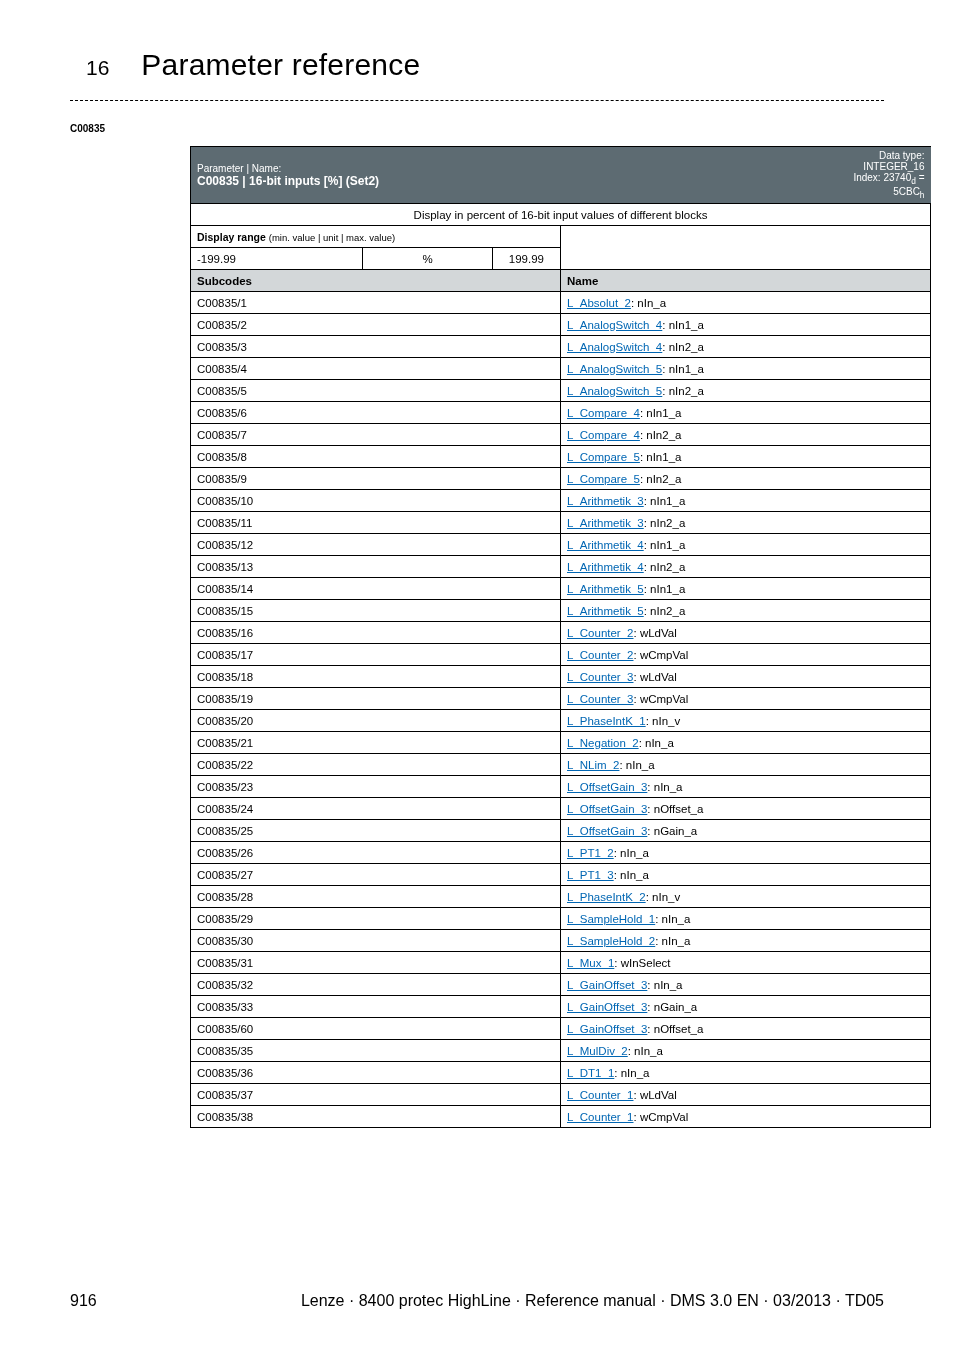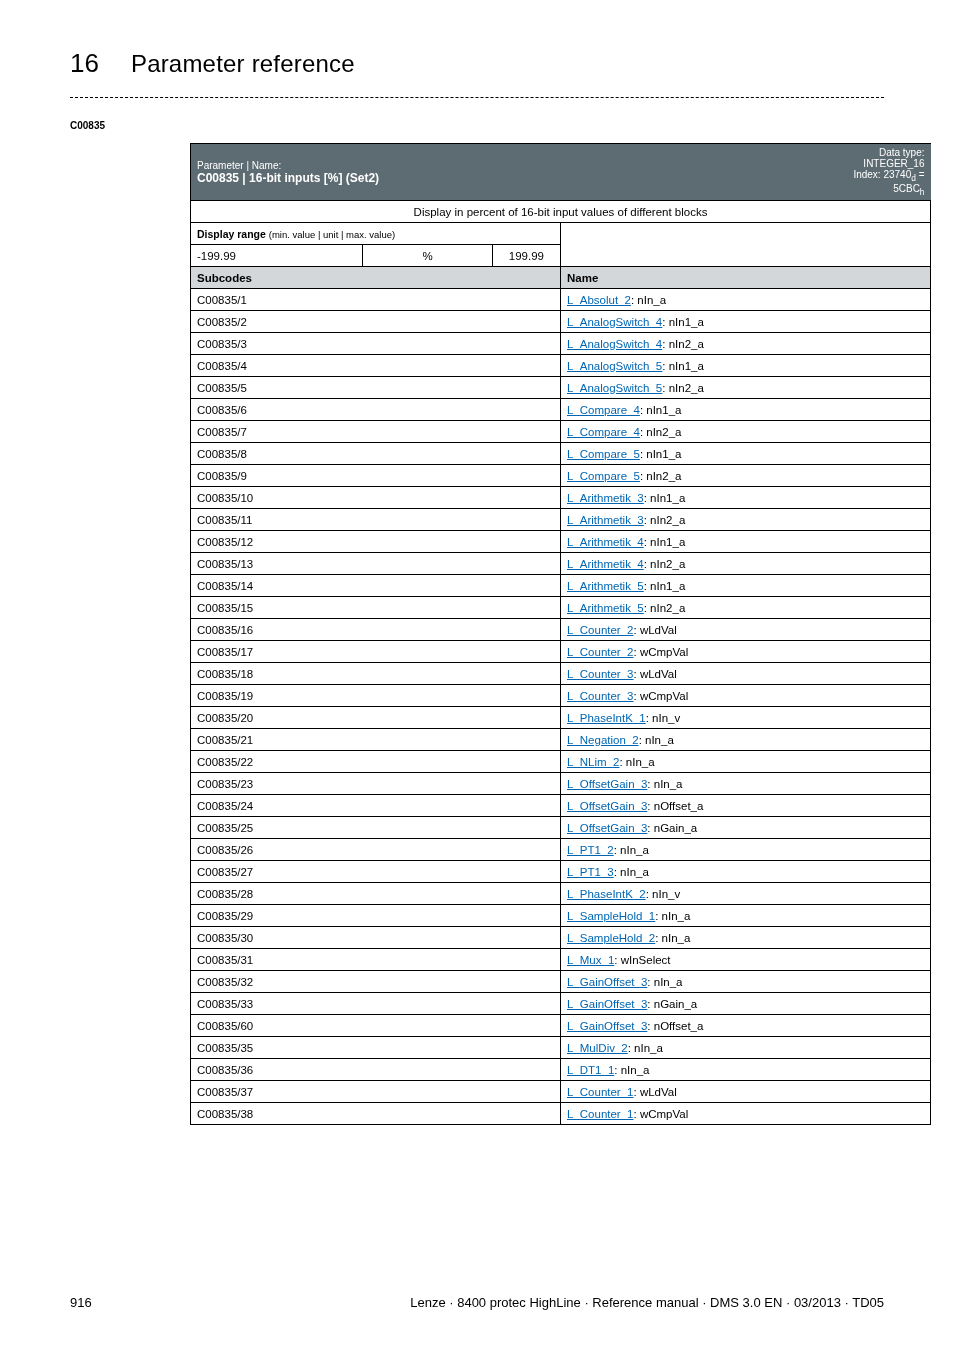--- a/index.html
+++ b/index.html
@@ -1,21 +1,21 @@
 <!DOCTYPE html>
 <html><head>
 <meta charset="utf-8">
 <style>
   * { box-sizing: border-box; margin: 0; padding: 0; }
   html, body { width: 954px; height: 1350px; background: #fff; font-family: "Segoe UI", Arial, sans-serif; color: #000; }
   .page { padding: 48px 70px 0 70px; position: relative; height: 1350px; }
   .hdr { margin-bottom: 8px; }
   .hdr-row1 { display: flex; align-items: baseline; gap: 32px; font-weight: 400; }
-  .chapnum { font-size: 26px; }
-  .chaptitle { font-size: 24px; letter-spacing: 0.2px; }
+  .chapnum { font-size: 21px; margin-left: 16px; }
+  .chaptitle { font-size: 30px; letter-spacing: 0.2px; }
   .hdr-row2 { display: flex; align-items: baseline; gap: 32px; margin-top: 4px; }
   .secnum { font-size: 15px; width: 46px; }
   .sectitle { font-size: 15px; }
   .dashrule { border: none; border-top: 1.2px dashed #000; margin: 18px 0 22px 0; }
   .codelabel { font-size: 10px; font-weight: 700; margin-bottom: 12px; margin-left: 0; }
   .table-wrap { margin-left: 120px; width: 740px; }
   table { border-collapse: collapse; width: 100%; table-layout: fixed; }
   td, th { border: 0.8px solid #000; font-size: 11.5px; padding: 3px 6px 3px 6px; vertical-align: middle; height: 22px; }
   .row-title { background: #5d6b72; color: #fff; }
   .row-title td { border-right: none; }
@@ -25,21 +25,21 @@
   .pname-main { font-weight: 700; font-size: 12px; }
   .desc-row td { background: #fff; text-align: center; }
   .disp-label { font-size: 10.5px; }
   .disp-note { font-size: 9.5px; font-weight: 400; }
   .noborder-top { border-top: none; }
   .centered { text-align: center; }
   .rightish { text-align: right; padding-right: 16px; }
   .sub-hdr { background: #d3d7d9; font-weight: 700; padding-left: 41px; }
   .link { color: #0066b3; text-decoration: underline; }
   .plain { color: #000; }
-  .footer { position: absolute; bottom: 40px; left: 70px; right: 70px; display: flex; justify-content: space-between; font-size: 13px; }
+  .footer { position: absolute; bottom: 40px; left: 70px; right: 70px; display: flex; justify-content: space-between; font-size: 16px; }
   .footer .pg { font-weight: 400; }
   .footer .meta { color: #000; }
   col.c1 { width: 172px; }
   col.c2 { width: 130px; }
   col.c3 { width: 68px; }
   col.c4 { width: 260px; }
   col.c5 { width: 110px; }
 </style>
 </head>
 <body>

